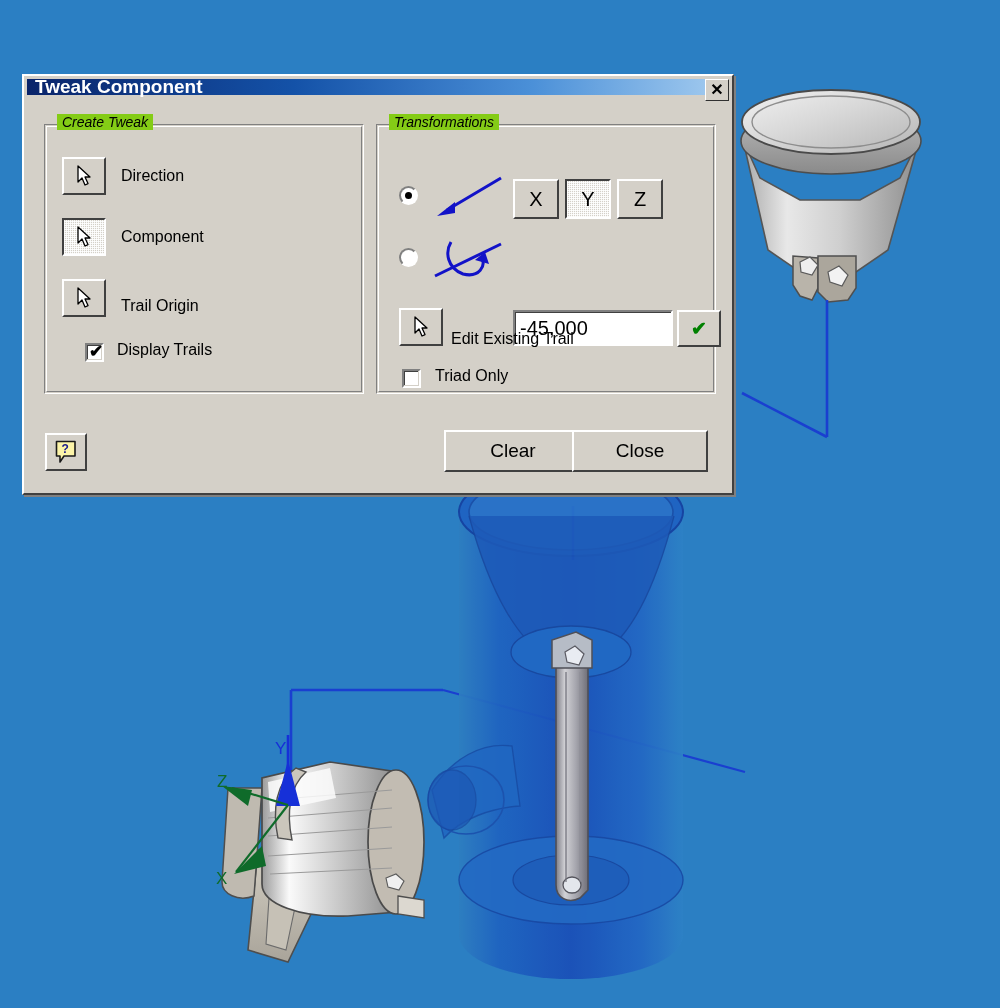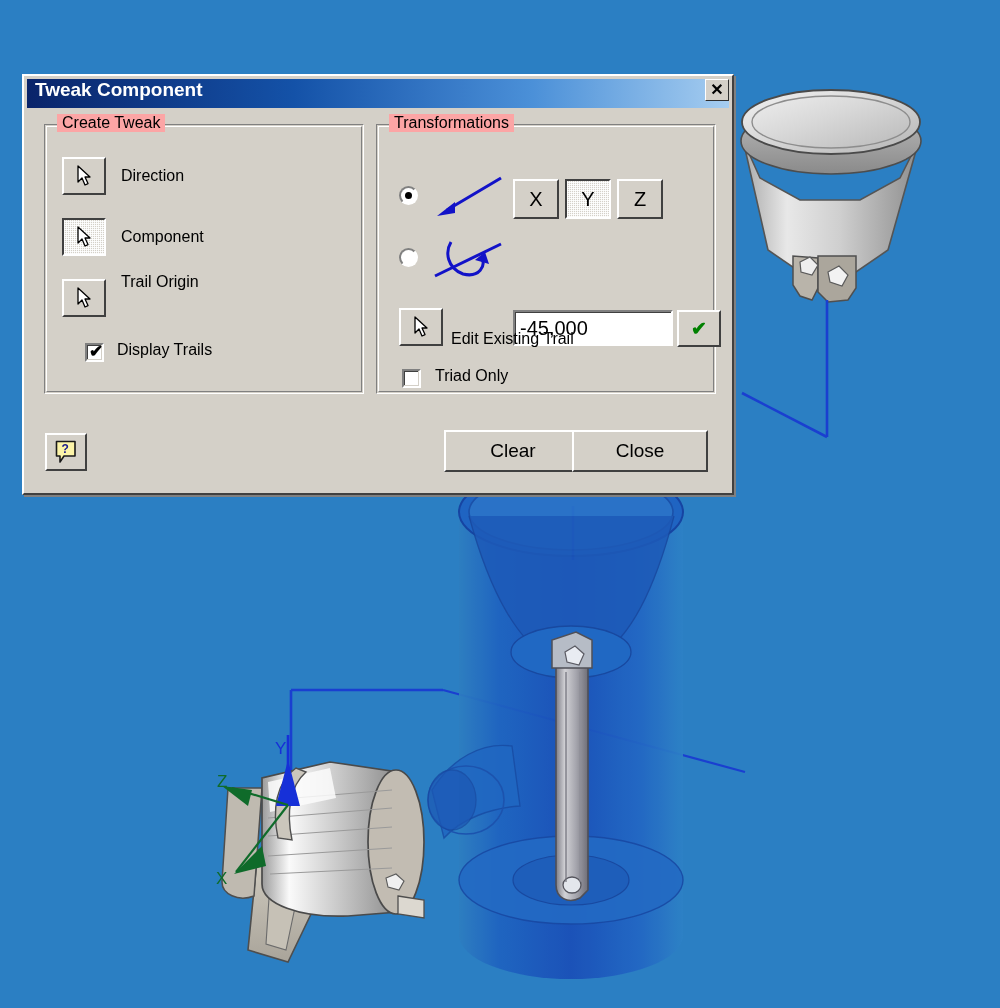--- a/index.html
+++ b/index.html
@@ -28,23 +28,23 @@
     background: #d4d0c8;
     border-top: 2px solid #ffffff;
     border-left: 2px solid #ffffff;
     border-right: 2px solid #404040;
     border-bottom: 2px solid #404040;
     box-shadow: 2px 2px 0 #808080;
   }
   #titlebar {
     position: absolute;
     left: 3px; top: 3px;
-    width: 702px; height: 29px;
+    width: 702px; height: 16px;
     background: linear-gradient(to right, #0a246a 0%, #1452a8 38%, #4b90d8 72%, #a6cdf0 100%);
-    display: flex; align-items: flex-start;
+    display: flex; align-items: center;
   }
   #title-text {
     color: #ffffff;
     font-size: 19px;
     font-weight: bold;
     margin-left: 8px;
     letter-spacing: 0px;
     white-space: nowrap;
   }
   #close-btn {
@@ -73,26 +73,27 @@
     position: absolute;
     left: 1px; top: 1px; right: 1px; bottom: 1px;
     border: 1px solid #ffffff;
     border-right-color: #808080;
     border-bottom-color: #808080;
     pointer-events: none;
   }
   .gb-title {
     position: absolute;
     top: -11px; left: 12px;
-    background: #fca5a5;
+    background: #84cc16;
     padding: 0 5px;
-    font-size: 16px;
+    font-size: 14px;
     color: #000;
     z-index: 2;
     white-space: nowrap;
+    font-style: italic;
   }
 
   
   .pickbtn {
     position: absolute;
     width: 44px; height: 38px;
     background: #d4d0c8;
     border-top: 2px solid #ffffff;
     border-left: 2px solid #ffffff;
     border-right: 2px solid #404040;
@@ -392,21 +393,21 @@
         <path d="M2,1 L2,17 L6,13 L9,20 L12,18.6 L9,12 L14,12 Z" fill="#ffffff" stroke="#000000" stroke-width="1.3" stroke-linejoin="round"></path>
       </svg>
     </div>
     <span class="ctl-label" style="left:76px; top:103px;">Component</span>
 
     <div class="pickbtn" style="left:17px; top:154px;">
       <svg width="17" height="22" viewBox="0 0 17 22">
         <path d="M2,1 L2,17 L6,13 L9,20 L12,18.6 L9,12 L14,12 Z" fill="#ffffff" stroke="#000000" stroke-width="1.3" stroke-linejoin="round"></path>
       </svg>
     </div>
-    <span class="ctl-label" style="left:76px; top:148px;">Trail Origin</span>
+    <span class="ctl-label" style="left:76px; top:172px;">Trail Origin</span>
 
     <div class="chkbox" style="left:40px; top:218px;">
       <span class="chkmark">✔</span>
     </div>
     <span class="ctl-label" style="left:72px; top:216px;">Display Trails</span>
   </div>
 
   <div class="groupbox" style="left:352px; top:48px; width:340px; height:270px;">
     <span class="gb-title">Transformations</span>
   </div>

